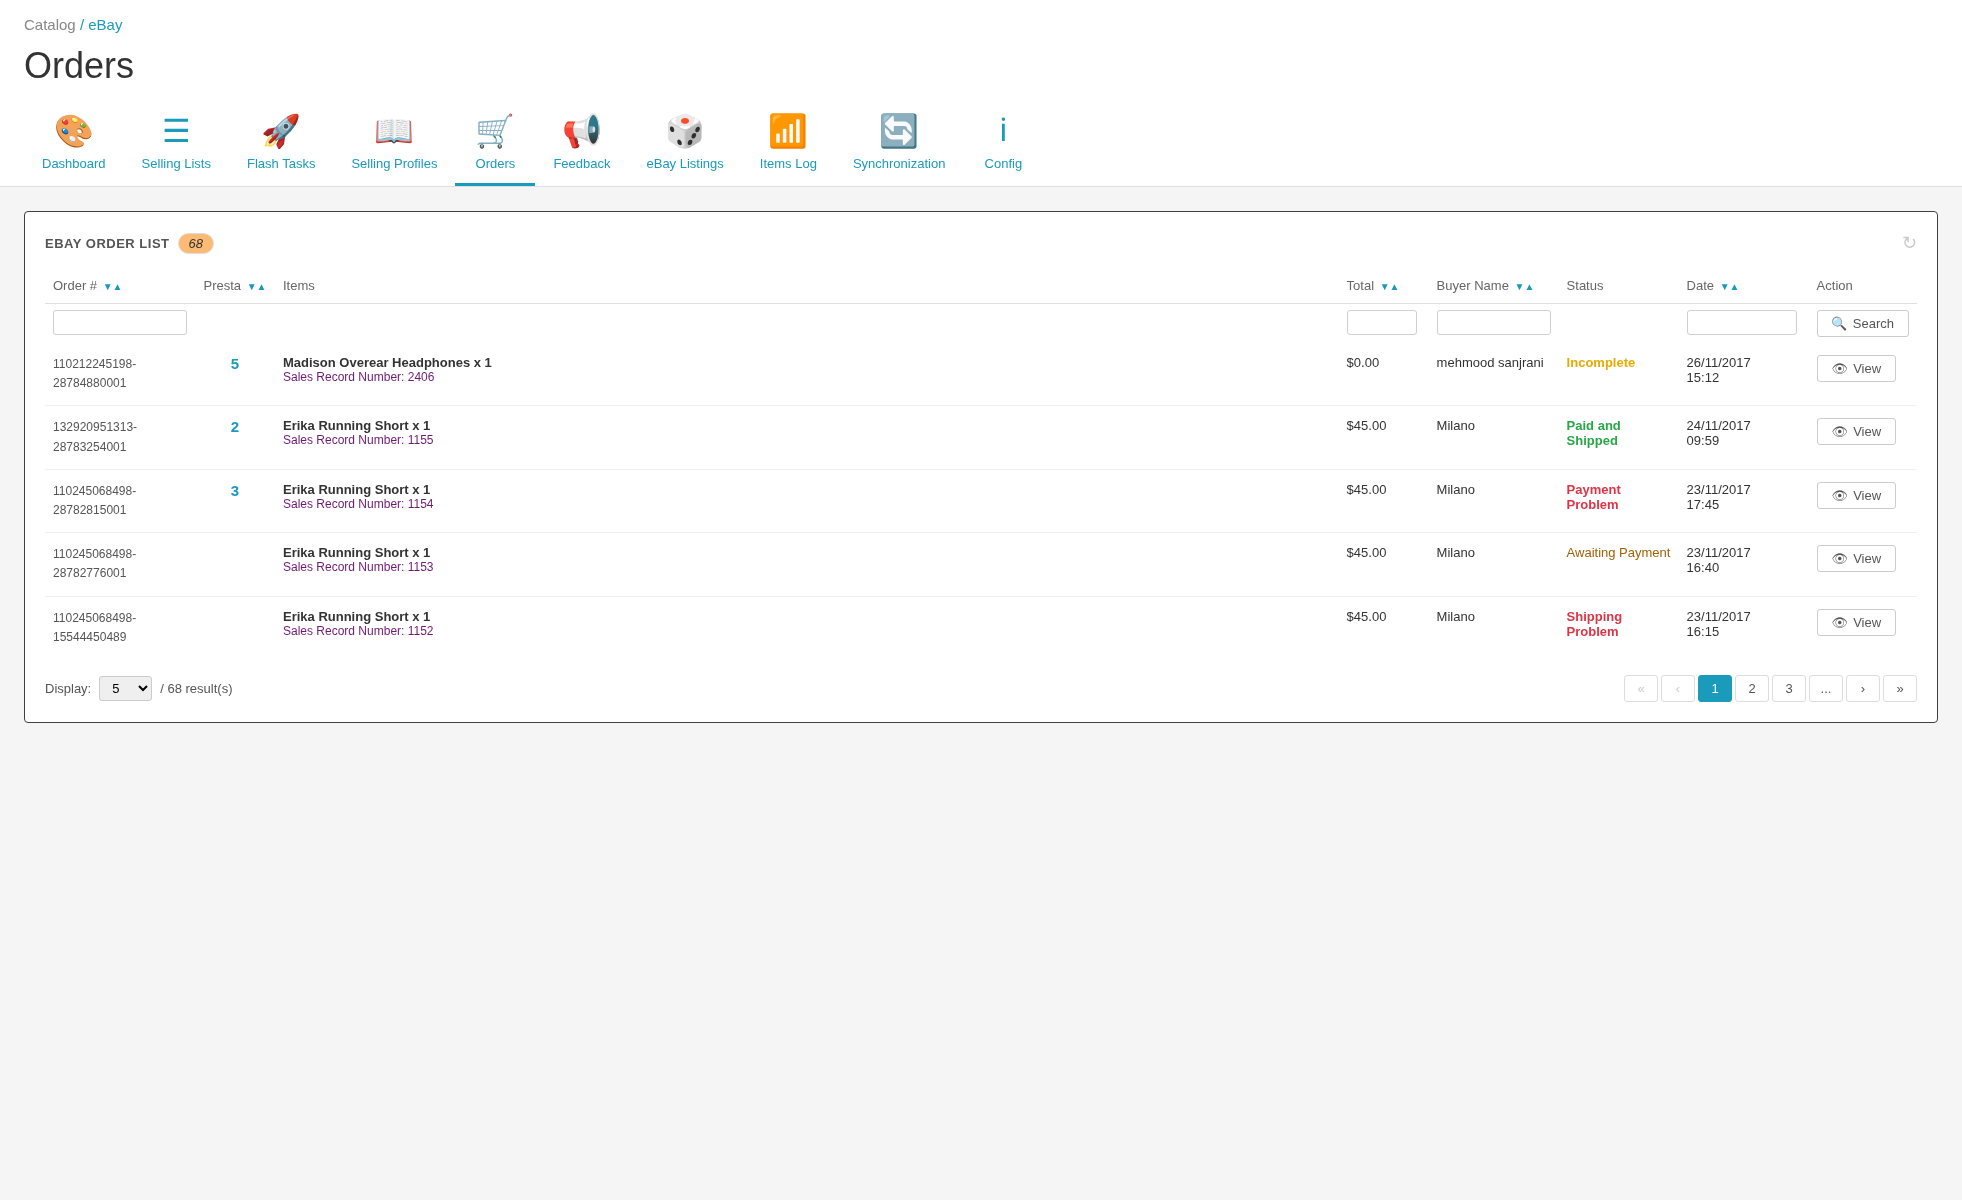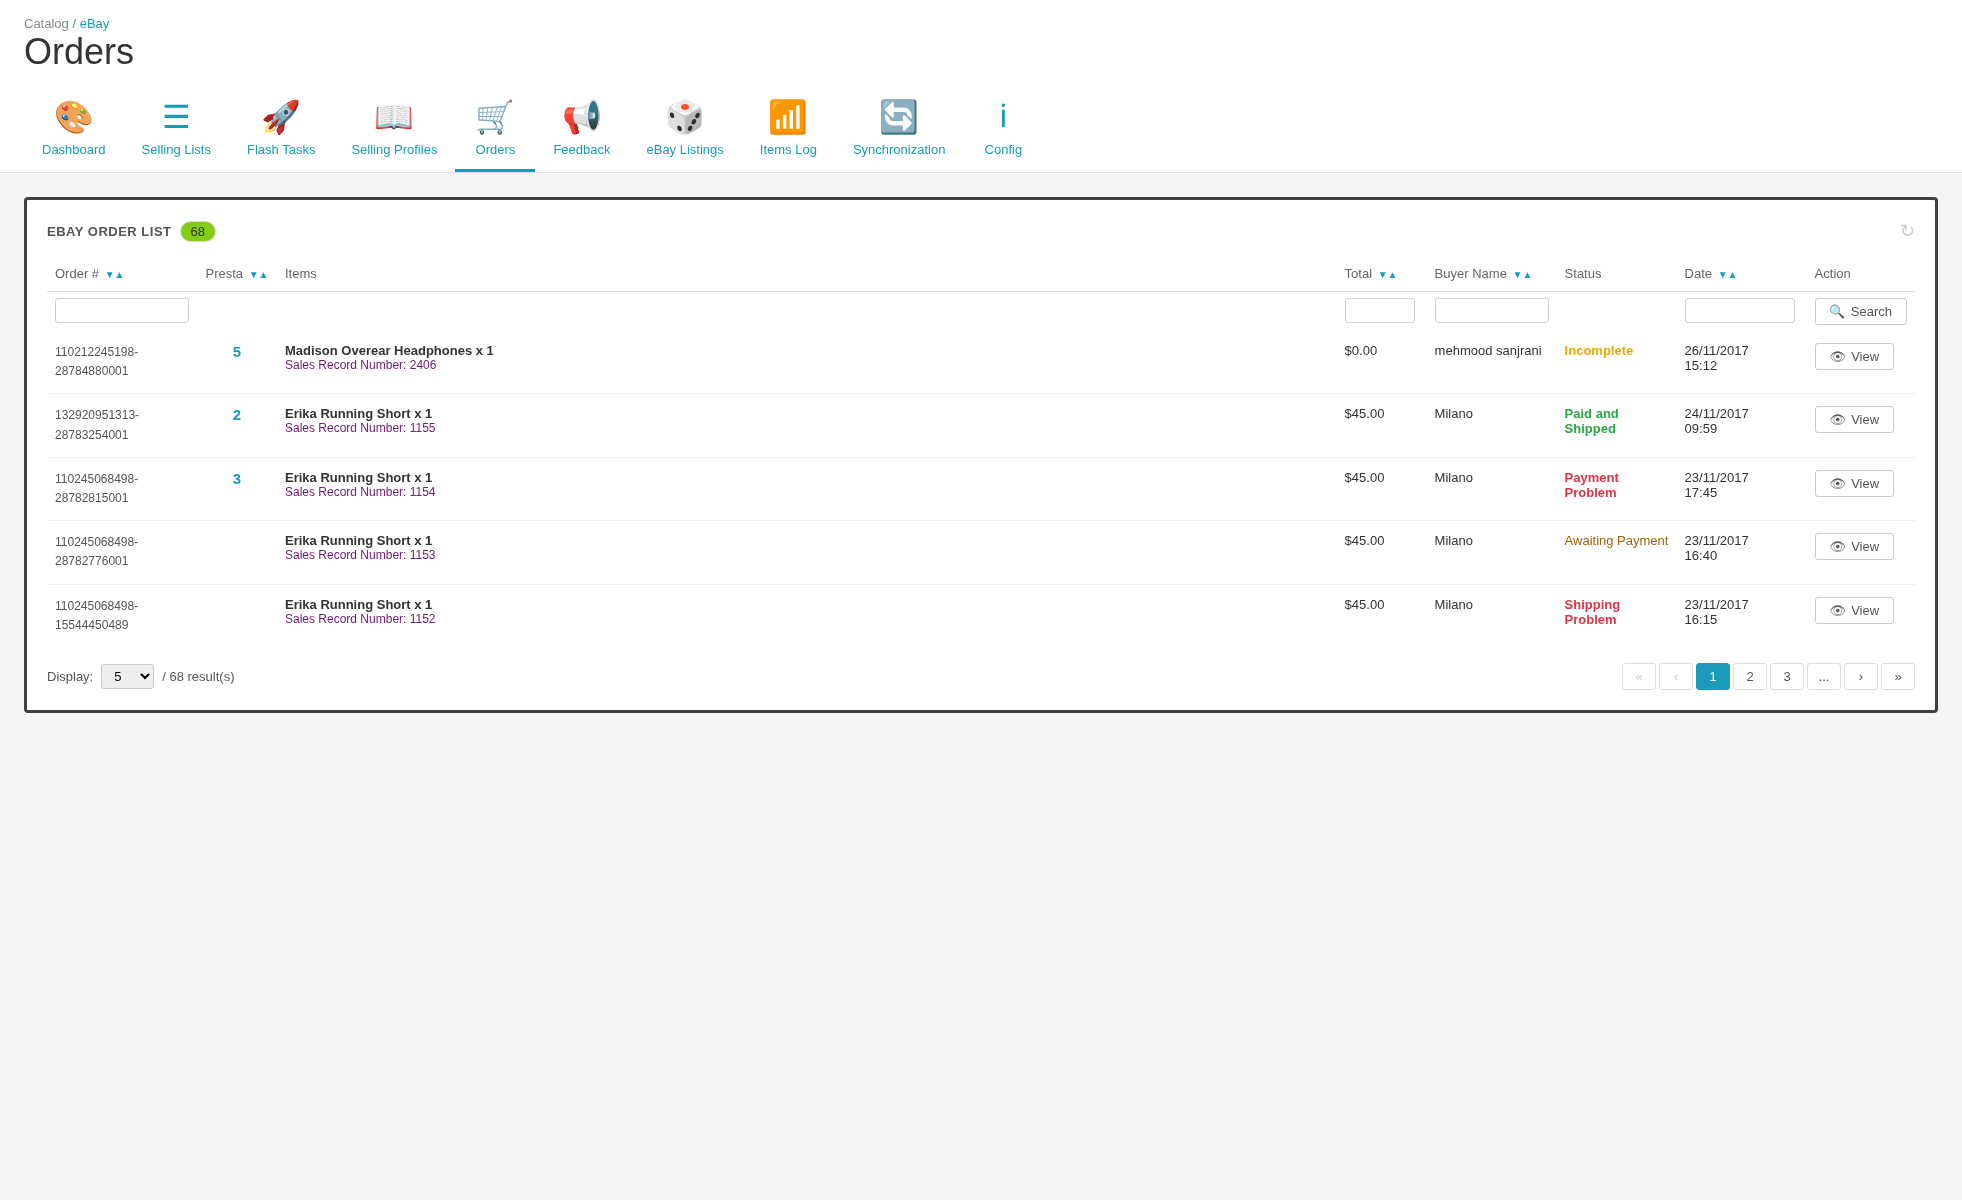--- a/index.html
+++ b/index.html
@@ -1,39 +1,39 @@
 <!DOCTYPE html>
 <html><head>
   <meta charset="utf-8">
   <style>
     * { box-sizing: border-box; margin: 0; padding: 0; }
     body { font-family: Arial, sans-serif; background: #f5f5f5; color: #333; font-size: 14px; }
 
     
     .header { background: #fff; padding: 16px 24px 0 24px; border-bottom: 1px solid #e0e0e0; }
-    .breadcrumb { font-size: 13px; color: #888; margin-bottom: 0; }
+    .breadcrumb { font-size: 15px; color: #888; margin-bottom: 12px; }
     .breadcrumb a { color: #888; text-decoration: none; }
     .breadcrumb span { color: #1a9bbb; }
     .page-title { font-size: 36px; font-weight: 300; color: #333; margin-bottom: 12px; }
 
     
     .nav-bar { display: flex; align-items: flex-end; gap: 0; }
     .nav-item { display: flex; flex-direction: column; align-items: center; padding: 8px 18px 12px 18px; cursor: pointer; text-decoration: none; color: #1a9bbb; font-size: 13px; border-bottom: 3px solid transparent; transition: border-color 0.2s; min-width: 80px; }
     .nav-item.active { border-bottom-color: #1a9bbb; }
     .nav-icon { font-size: 32px; margin-bottom: 6px; color: #1a9bbb; }
     .nav-label { white-space: nowrap; }
 
     
     .main-content { padding: 24px; }
-    .card { background: #fff; border-radius: 4px; border: 3px solid #404040; padding: 20px; }
+    .card { background: #fff; border-radius: 4px; border: 1px solid #404040; padding: 20px; }
 
     
     .card-header { display: flex; align-items: center; justify-content: space-between; margin-bottom: 16px; }
     .card-title { font-size: 13px; font-weight: bold; color: #555; text-transform: uppercase; letter-spacing: 0.5px; }
-    .badge { background: #84cc16; border-radius: 12px; padding: 2px 10px; font-size: 13px; color: #333; margin-left: 8px; border: 1px solid #ddd; }
+    .badge { background: #fdba74; border-radius: 12px; padding: 2px 10px; font-size: 13px; color: #333; margin-left: 8px; border: 1px solid #ddd; font-style: italic; }
     .refresh-icon { color: #ccc; font-size: 18px; cursor: pointer; }
 
     
     table { width: 100%; border-collapse: collapse; }
     th { text-align: left; padding: 8px 8px 10px 8px; color: #666; font-weight: normal; font-size: 13px; border-bottom: 1px solid #e0e0e0; white-space: nowrap; }
     th .sort-arrows { color: #1a9bbb; font-size: 10px; margin-left: 2px; }
     td { padding: 12px 8px; border-bottom: 1px solid #f0f0f0; vertical-align: top; font-size: 13px; }
     tr:last-child td { border-bottom: none; }
 
     

